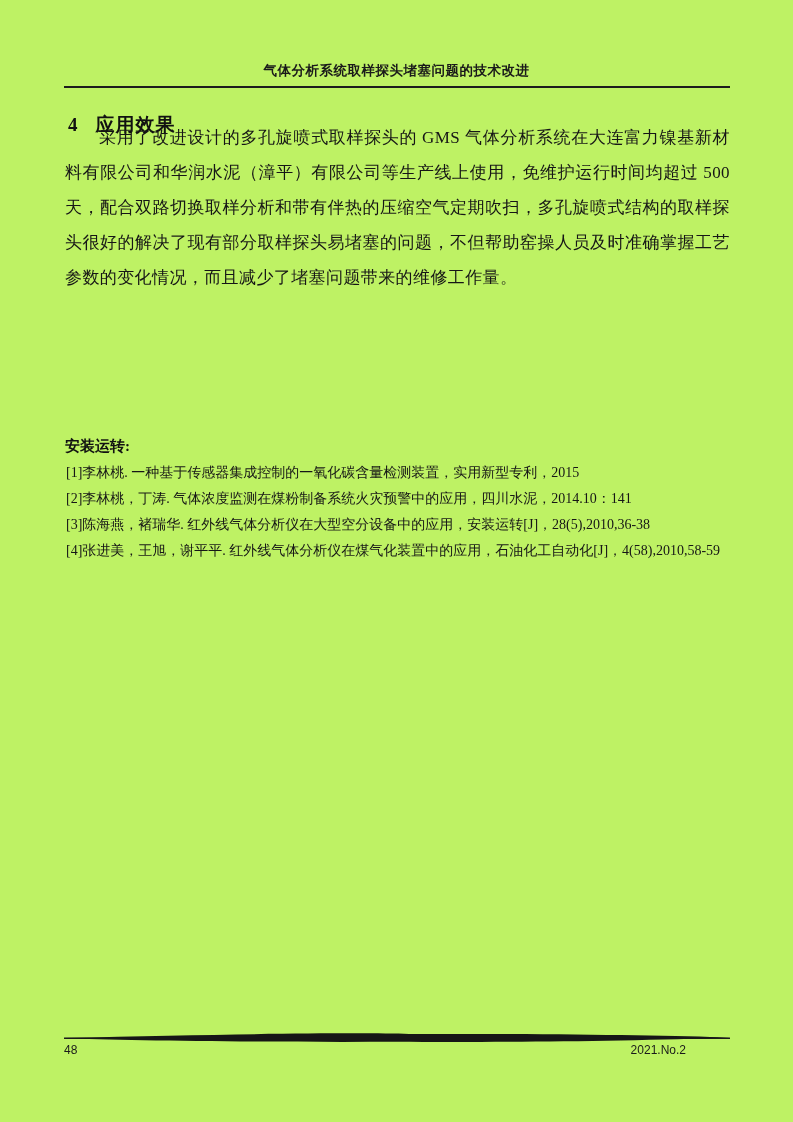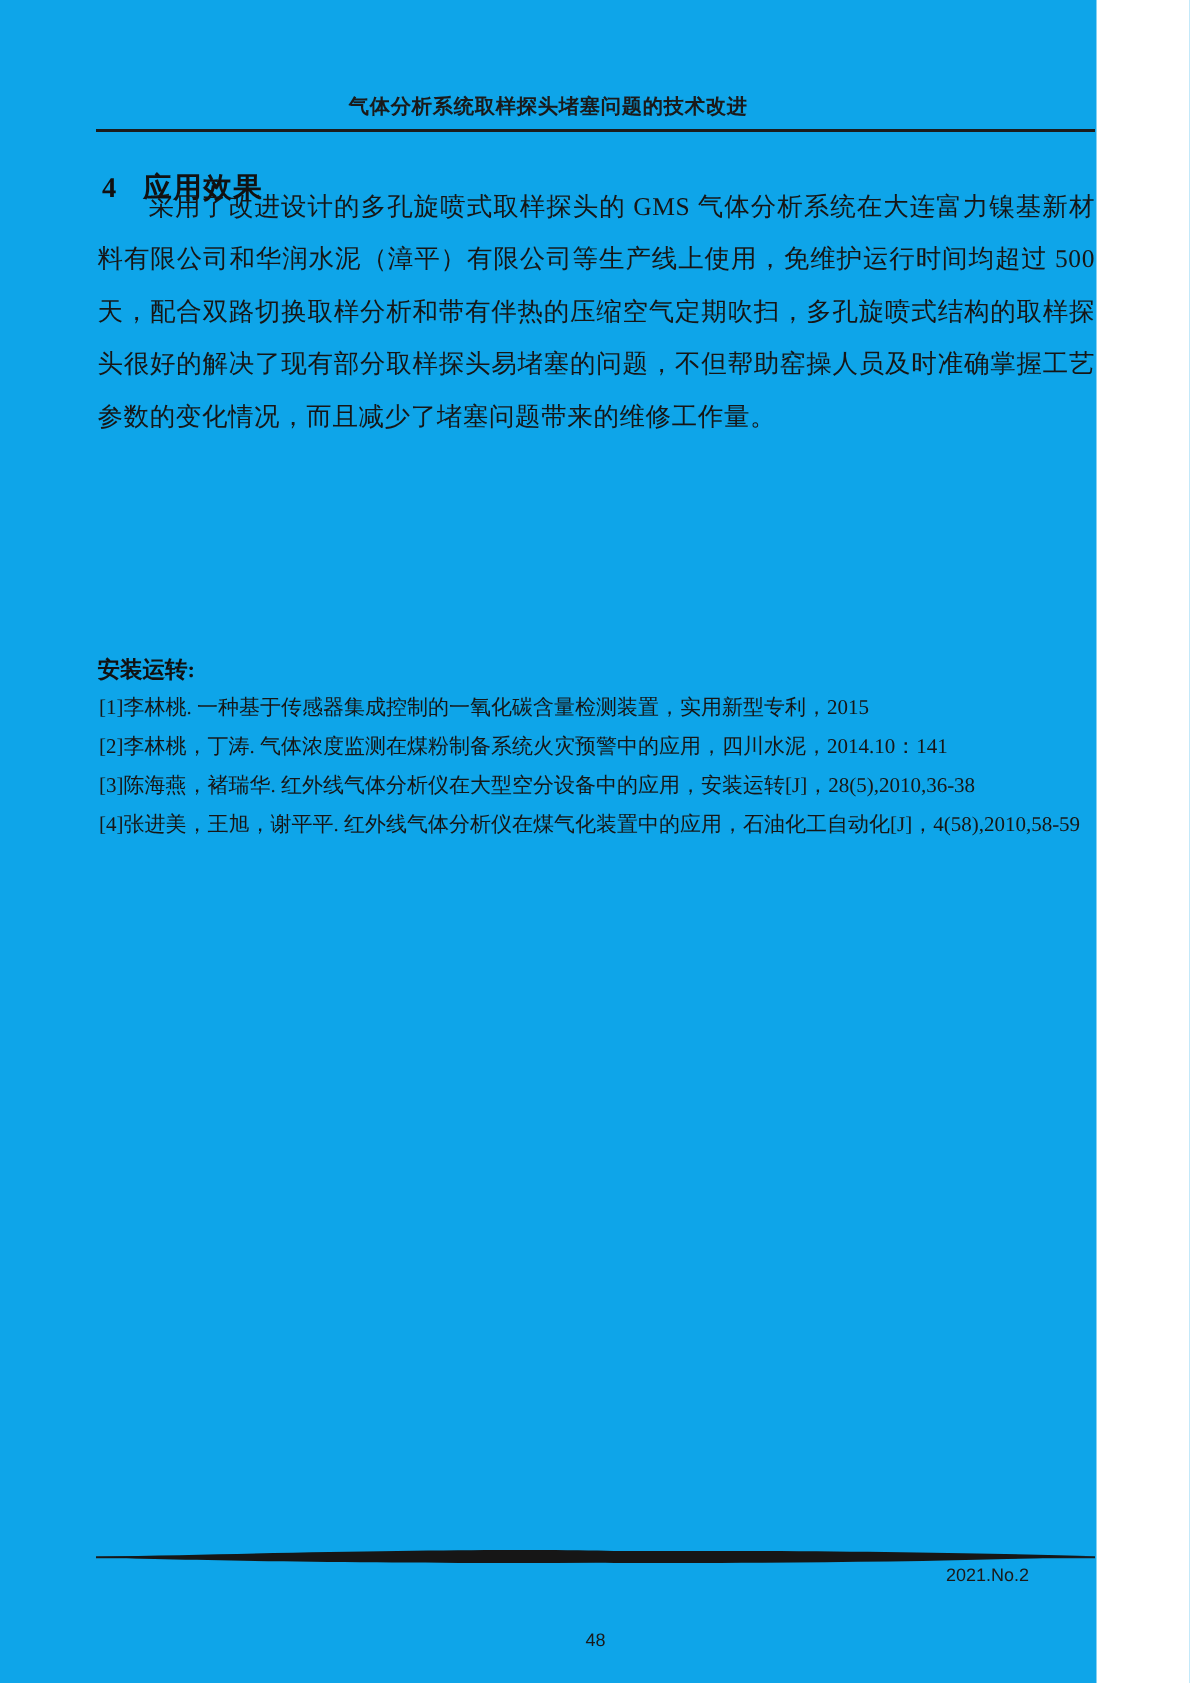--- a/index.html
+++ b/index.html
@@ -2,23 +2,23 @@
 <html><head>
 <meta charset="utf-8">
 <style>
   html, body {
     margin: 0;
     padding: 0;
     background: #ffffff;
   }
   .page {
     position: relative;
-    width: 731px;
+    width: 793px;
     height: 1122px;
-    background: #0ea5e9;
+    background: #bef264;
     color: #1a1a1a;
     font-family: "Liberation Serif", "DejaVu Serif", serif;
     overflow: hidden;
   }
   .running-head {
     position: absolute;
     top: 62px;
     left: 0;
     width: 100%;
     text-align: center;
@@ -97,22 +97,20 @@
     width: 666px;
     height: 18px;
     font-family: "Liberation Sans", "DejaVu Sans", sans-serif;
     font-size: 12px;
     color: #1a1a1a;
   }
   .footer-page-number {
     position: absolute;
     left: 0;
     width: 100%;
-    text-align: center;
-    margin-top: 43px;
   }
   .footer-issue {
     position: absolute;
     right: 44px;
     top: 0;
     text-align: center;
   }
 </style>
 </head>
 <body>

